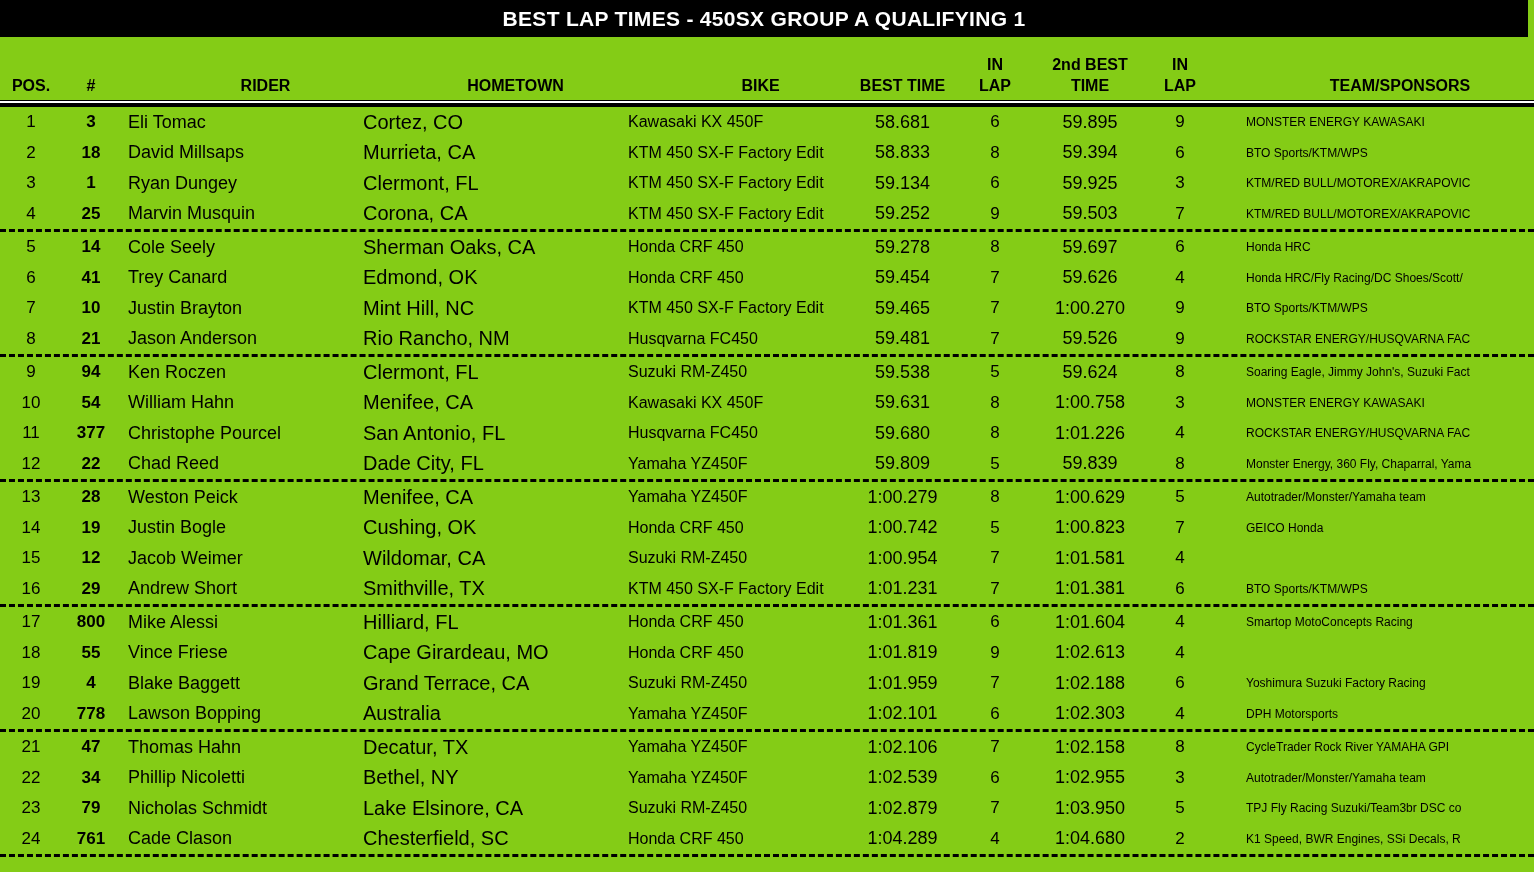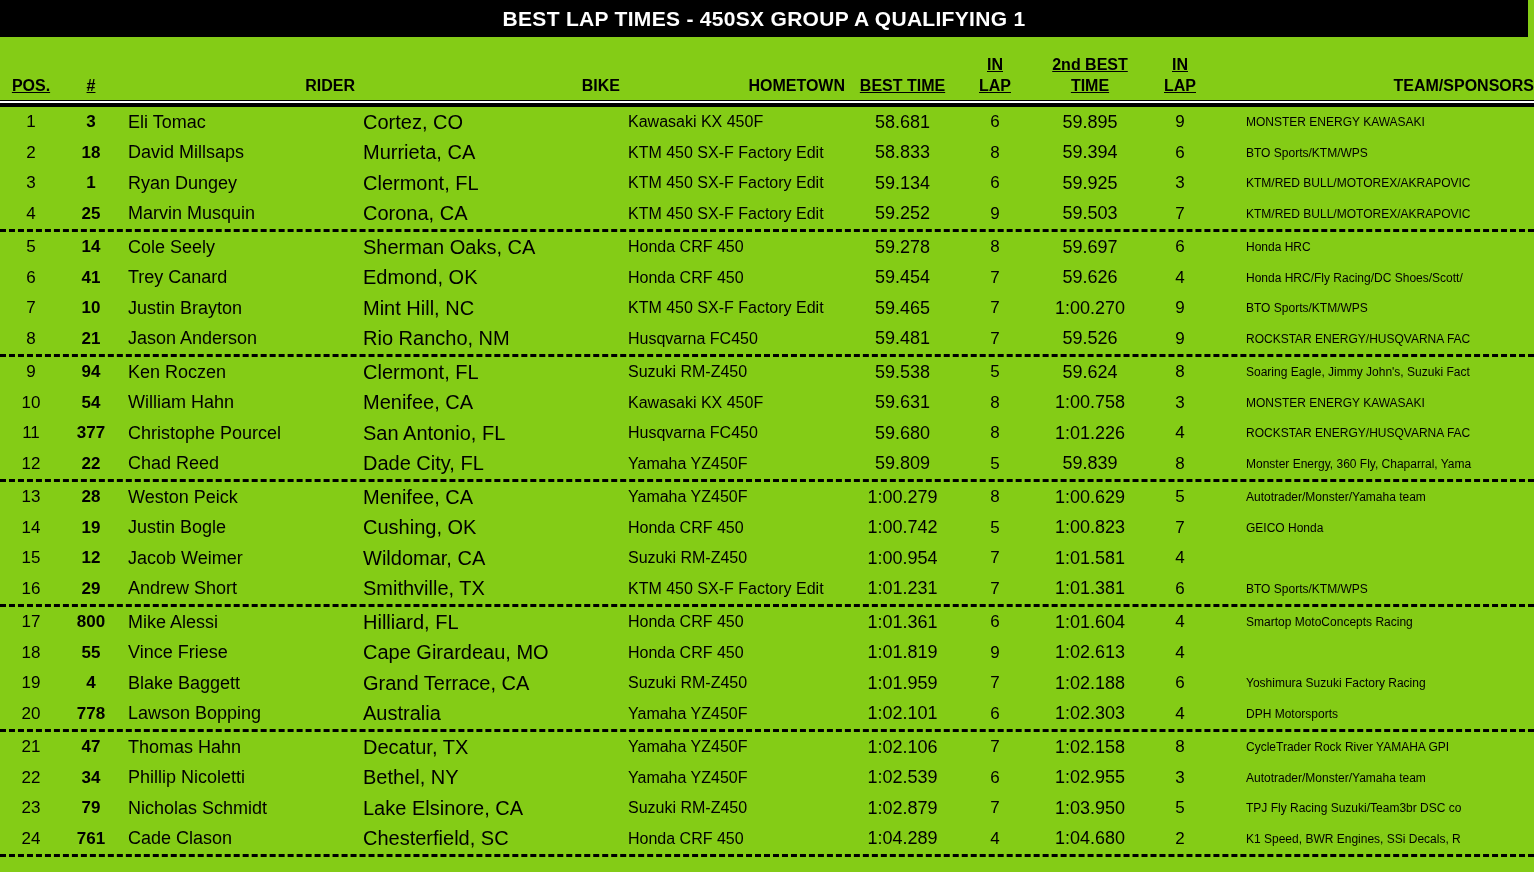--- a/index.html
+++ b/index.html
@@ -27,22 +27,22 @@
     grid-template-columns:62px 58px 235px 265px 225px 115px 70px 120px 60px 1fr;
     width:100%;
   }
   
   .col-header{
     height:63px;
     align-items:end;
     font-weight:bold;font-size:16px;
   }
   .hcell{display:flex;flex-direction:column;justify-content:flex-end;padding-bottom:4px;line-height:21px;}
-  .hcell.center{text-align:center;text-decoration:underline;}
-  .hcell.left{align-items:flex-end;padding-left:8px;margin-left:48px;}
+  .hcell.center{text-align:center;}
+  .hcell.left{align-items:center;padding-left:8px;margin-left:48px;}
   .header-rule{
     height:7px;
     border-top:1px solid #000;
     border-bottom:4px solid #000;
     box-sizing:border-box;
     background:#fff;
   }
   
   .row{
     height:30.5px;
@@ -76,24 +76,24 @@
     <div class="hcell center">
       <span>POS.</span>
     </div>
     <div class="hcell center">
       <span>#</span>
     </div>
     <div class="hcell left">
       <span>RIDER</span>
     </div>
     <div class="hcell left">
+      <span>HOMETOWN</span>
+    </div>
+    <div class="hcell left">
       <span>BIKE</span>
-    </div>
-    <div class="hcell left">
-      <span>HOMETOWN</span>
     </div>
     <div class="hcell center">
       <span>BEST TIME</span>
     </div>
     <div class="hcell center">
       <span>IN</span>
       <span>LAP</span>
     </div>
     <div class="hcell center">
       <span>2nd BEST</span>

